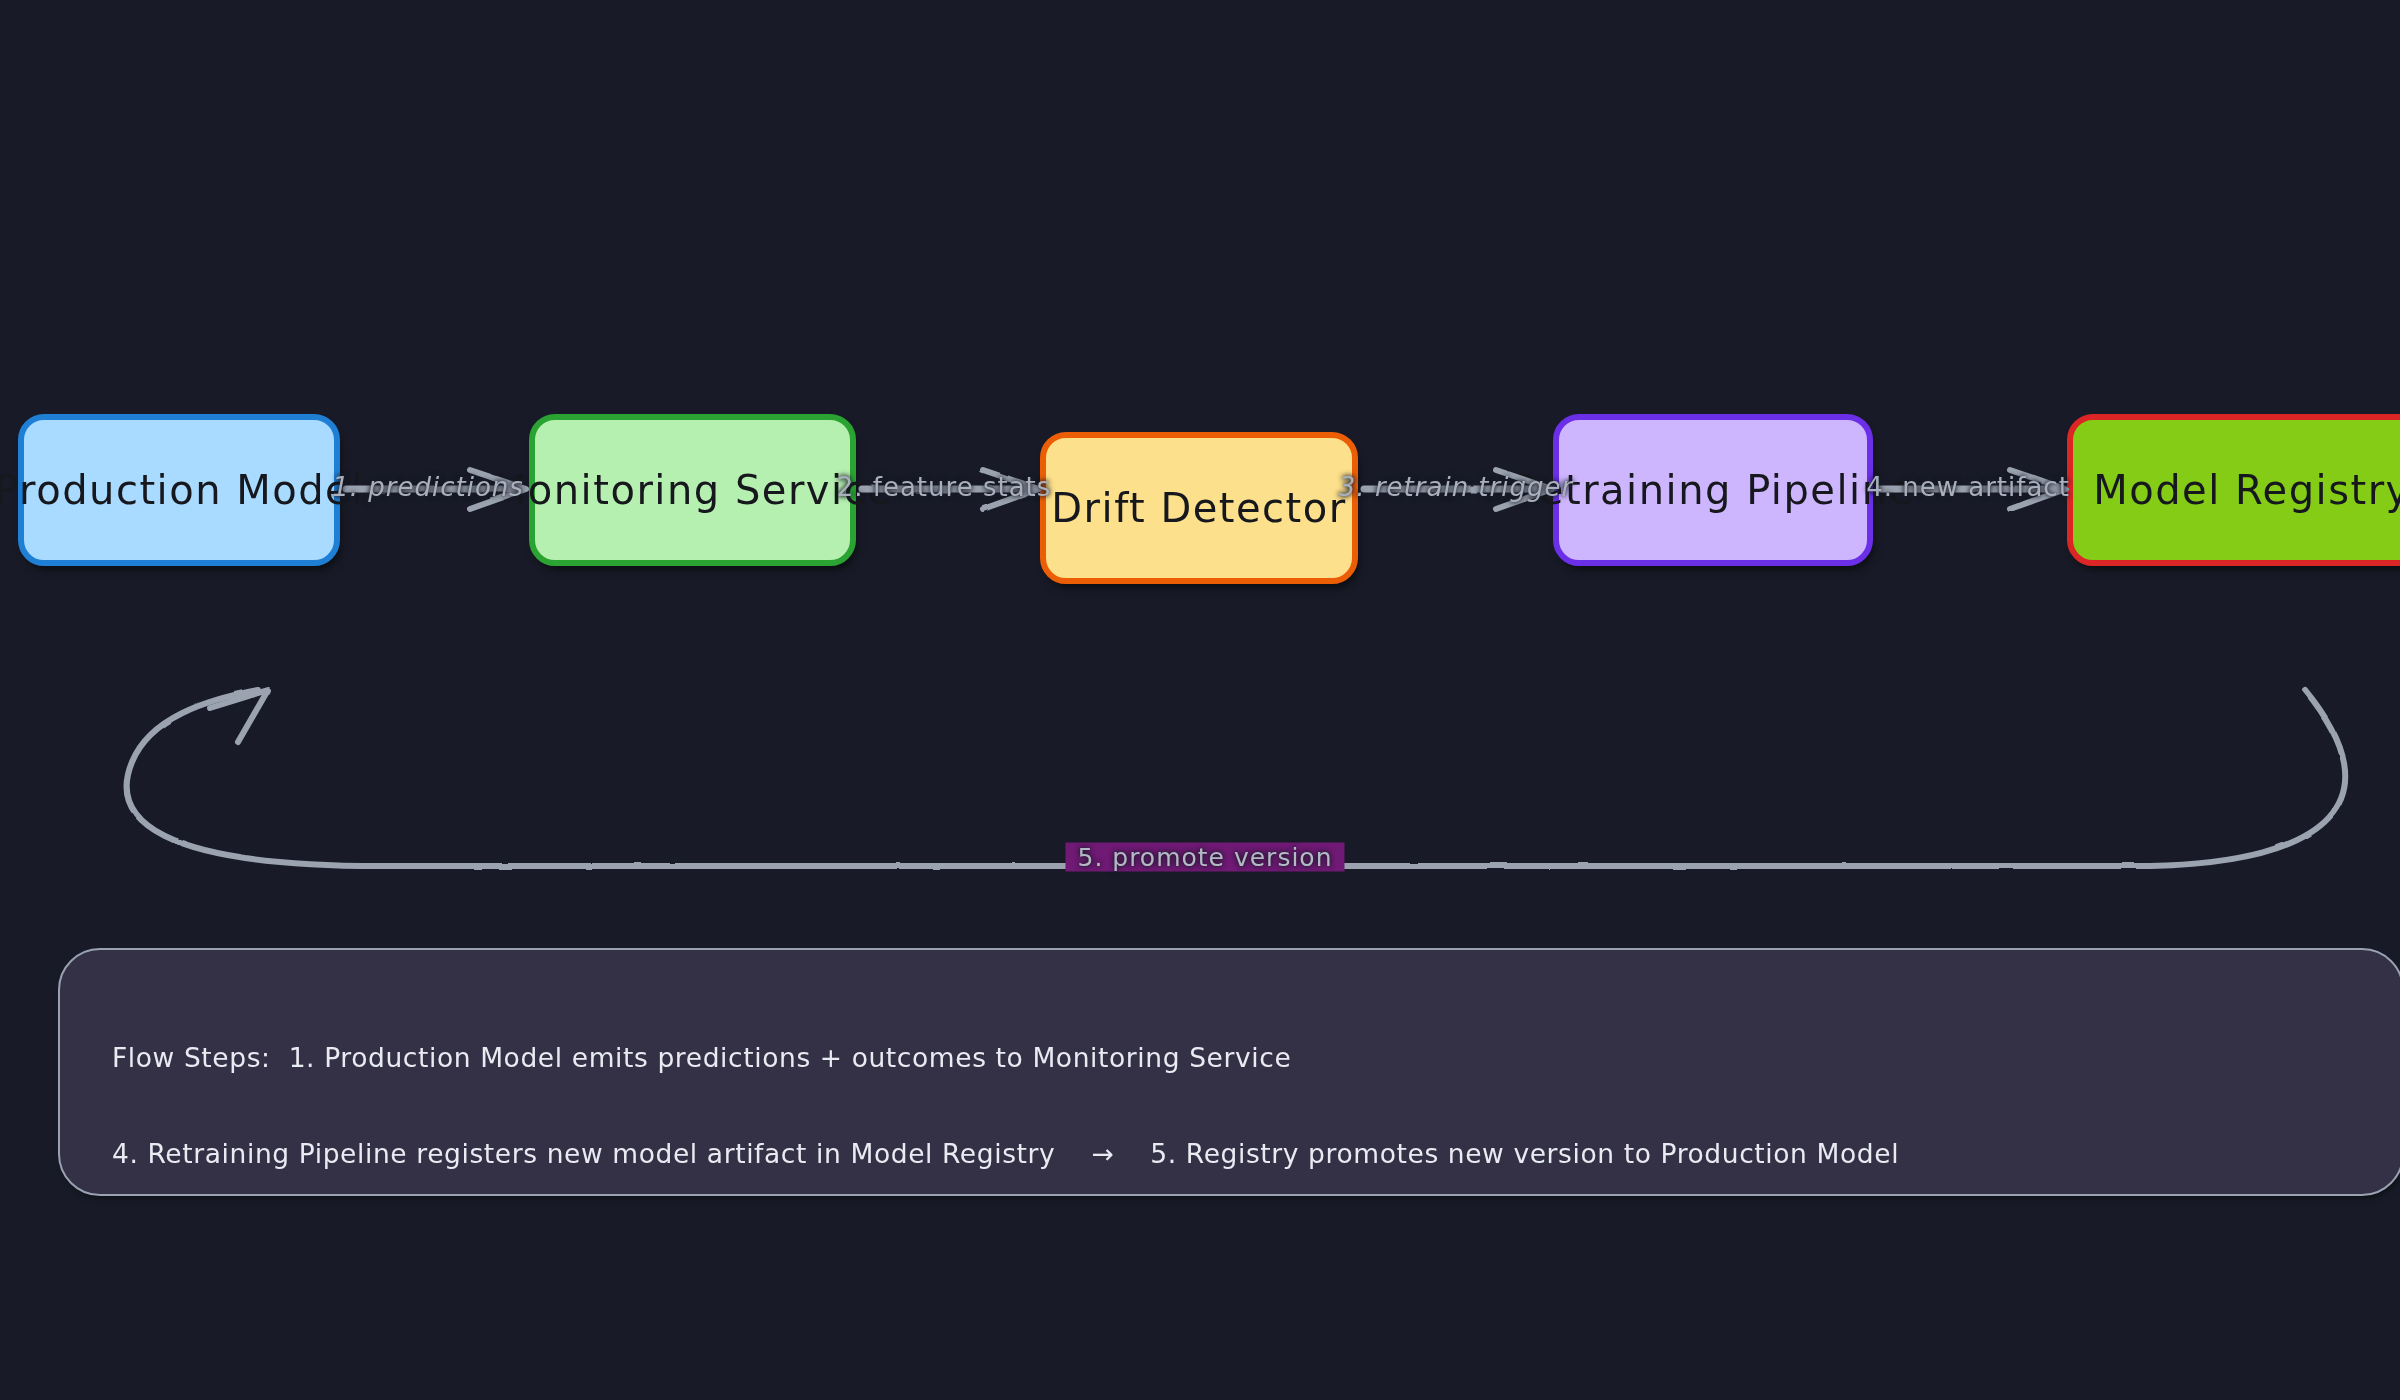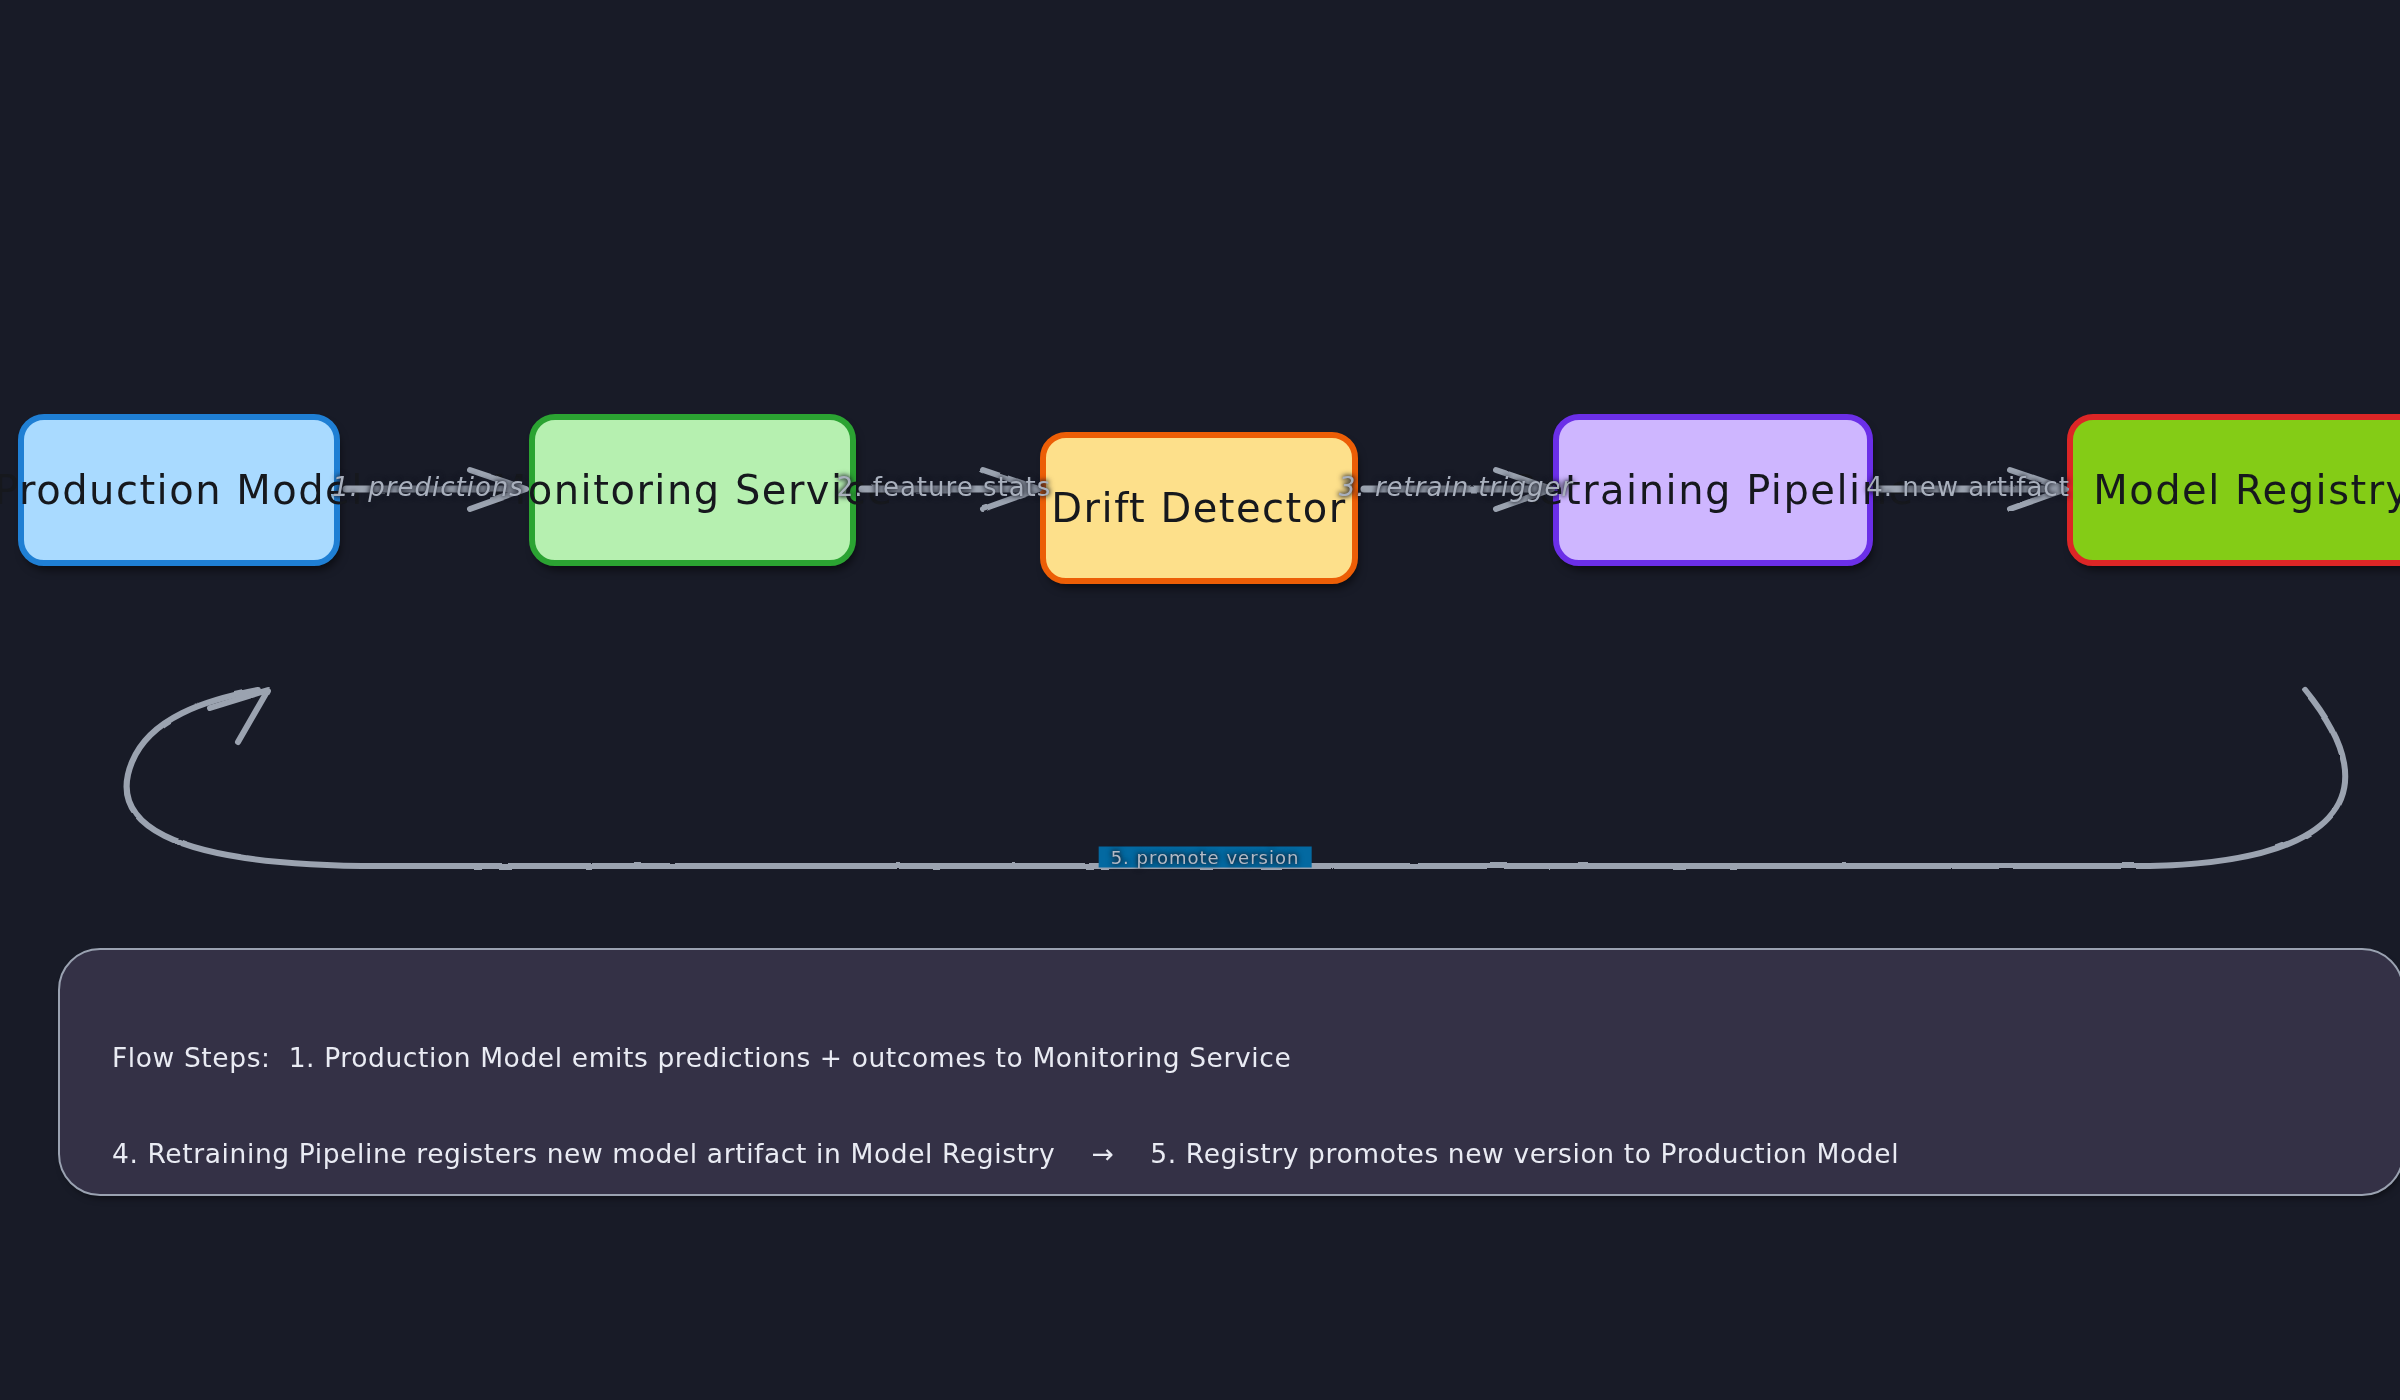--- a/index.html
+++ b/index.html
@@ -38,23 +38,23 @@
     position: absolute;
     color: #a9b0bd;
     font-size: 26px;
     letter-spacing: 1px;
     white-space: nowrap;
     transform: translate(-50%, -50%);
     text-shadow: 0 0 4px #181b27, 0 0 6px #181b27;
     z-index: 5;
   }
   .loop-label {
-    font-size: 18px;
+    font-size: 25px;
     color: #b3bac6;
-    background: #0369a1;
+    background: #701a75;
     padding: 0 12px;
     z-index: 6;
   }
 
   
   #wires {
     position: absolute;
     left: 0;
     top: 0;
     width: 2400px;

